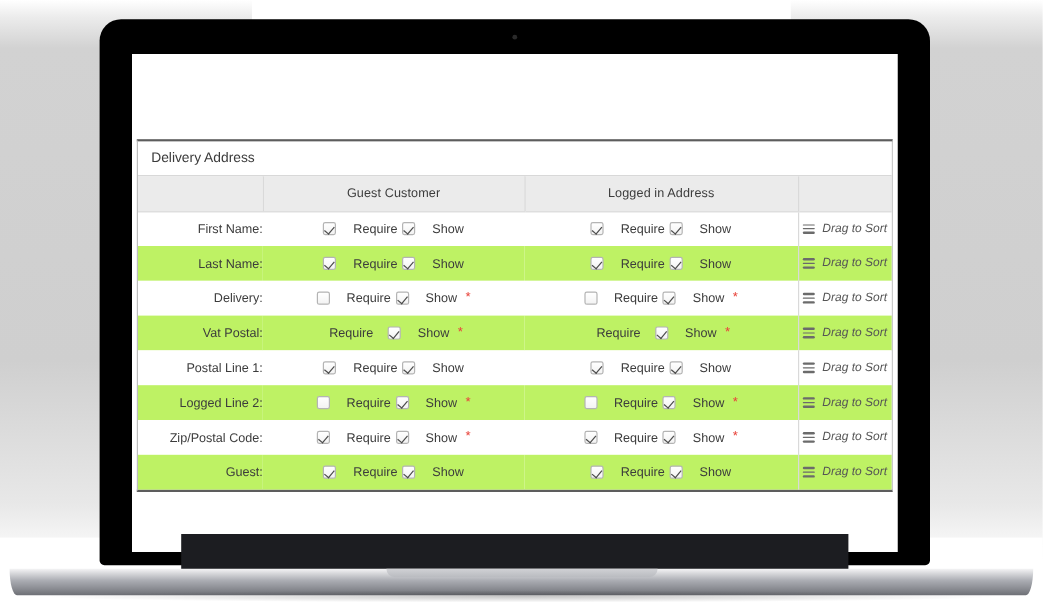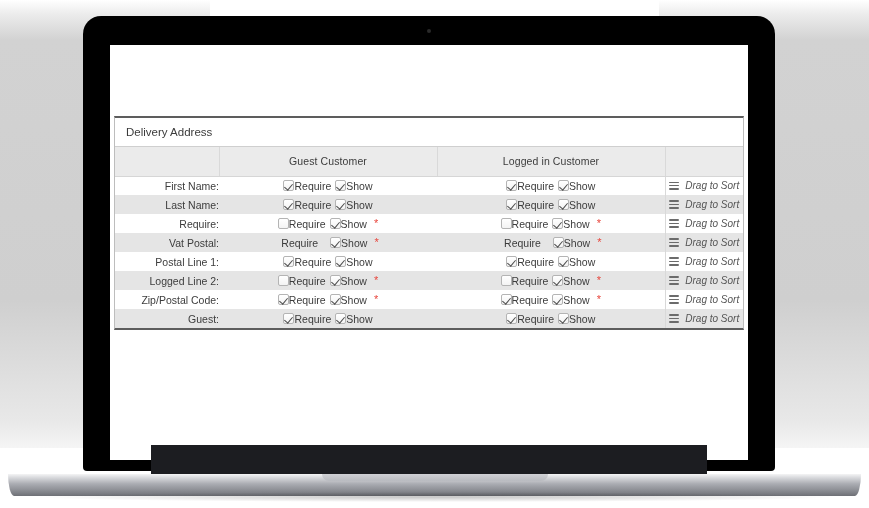--- a/index.html
+++ b/index.html
@@ -157,23 +157,23 @@
     border-bottom: 1px solid #d6d6d6;
     border-left: 1px solid #d9d9d9;
     font-size: 10.5px;
     font-weight: normal;
     color: #3c3c3c;
     text-align: center;
     letter-spacing: .1px;
   }
   table.grid thead th.first { border-left: none; }
 
-  table.grid tbody tr { height: 19px; }
+  table.grid tbody tr { height: 29px; }
   table.grid tbody tr.odd  { background: #ffffff; }
-  table.grid tbody tr.even { background: #e5e5e5; }
+  table.grid tbody tr.even { background: #bef264; }
 
   table.grid tbody td {
     font-size: 10.5px;
     color: #3c3c3c;
     vertical-align: middle;
     padding: 0;
   }
 
   td.lbl {
     text-align: right;
@@ -187,21 +187,21 @@
   .opts-inner {
     display: flex;
     align-items: center;
     justify-content: center;
     gap: 4px;
     white-space: nowrap;
   }
   .opt {
     display: inline-flex;
     align-items: center;
-    gap: 0;
+    gap: 14px;
   }
   .opt.no-box { padding-left: 4px; padding-right: 8px; }
 
   .cb {
     display: inline-block;
     width: 11px; height: 11px;
     border: 1px solid #b4b4b4;
     border-radius: 2px;
     background: linear-gradient(to bottom, #ffffff, #f3f3f3);
     position: relative;
@@ -274,21 +274,21 @@
             <colgroup>
               <col class="c-label">
                 <col class="c-guest">
                 <col class="c-logged">
                 <col class="c-sort">
             </colgroup>
             <thead>
               <tr>
                 <th class="first"></th>
                 <th>Guest Customer</th>
-                <th>Logged in Customer</th>
+                <th>Logged in Address</th>
                 <th></th>
               </tr>
             </thead>
             <tbody id="grid-body">
                 <tr class="odd">
                   <td class="lbl">First Name:</td>
                   <td class="opts">
                     <div class="opts-inner">
                       <span class="opt">
                         <span class="cb on"></span>
@@ -354,21 +354,21 @@
                       <span class="burger">
                         <i></i>
                         <i></i>
                         <i></i>
                       </span>
                       <span class="sort-text">Drag to Sort</span>
                     </div>
                   </td>
                 </tr>
                 <tr class="odd">
-                  <td class="lbl">Require:</td>
+                  <td class="lbl">Delivery:</td>
                   <td class="opts">
                     <div class="opts-inner">
                       <span class="opt">
                         <span class="cb"></span>
                         <span>Require</span>
                       </span>
                       <span class="opt">
                         <span class="cb on"></span>
                         <span>Show</span>
                       </span>

